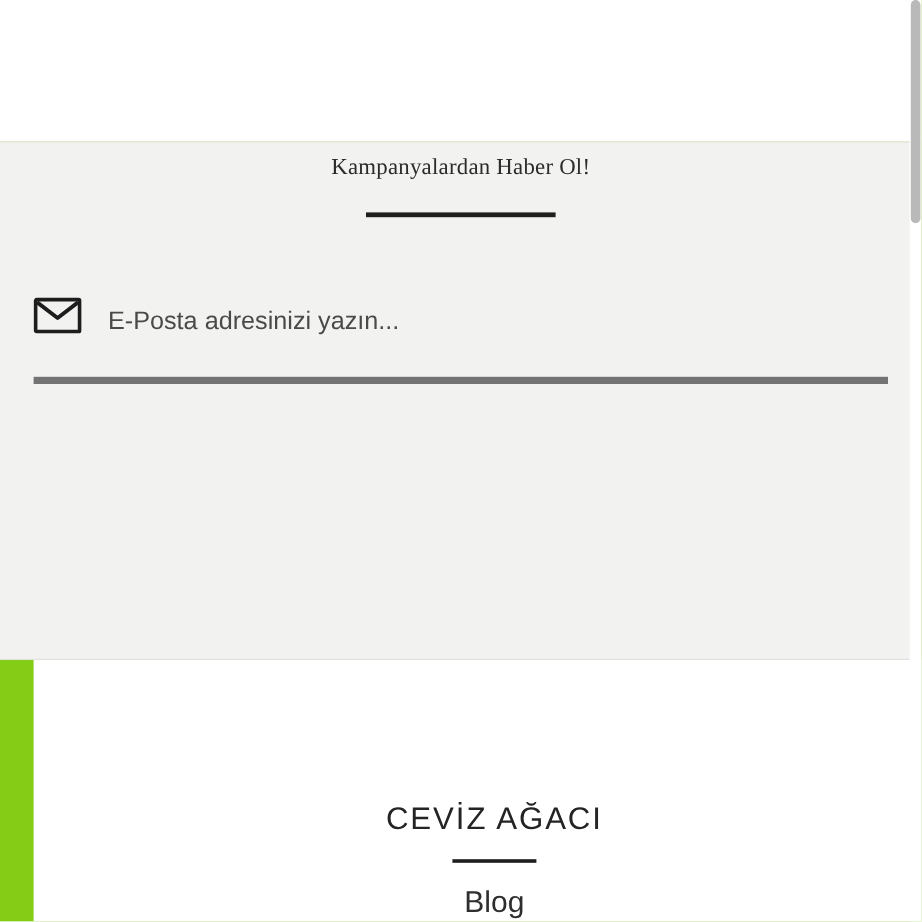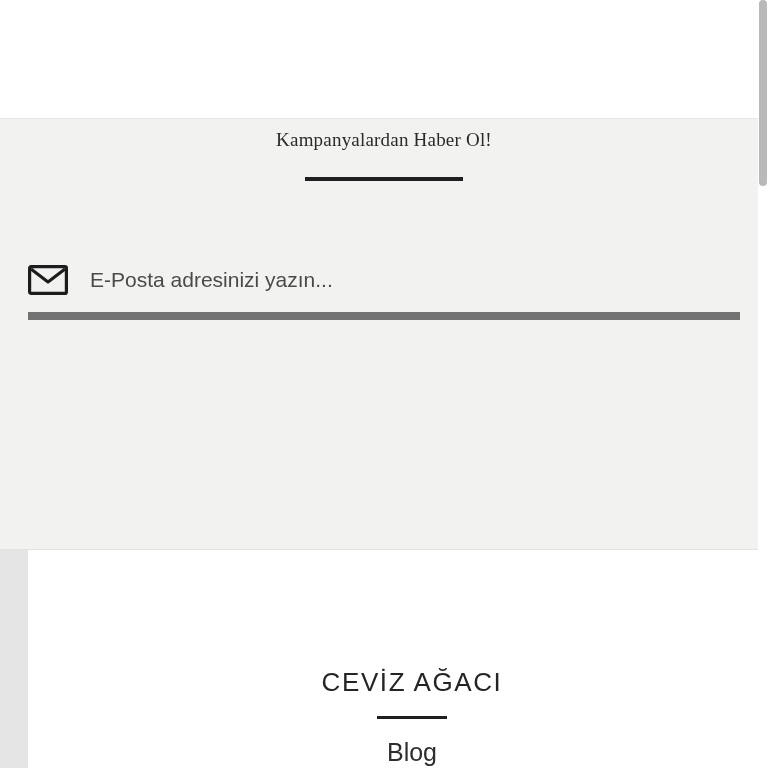--- a/index.html
+++ b/index.html
@@ -10,21 +10,21 @@
     height: 768px;
     overflow: hidden;
     background: #ffffff;
     font-family: "Liberation Sans", sans-serif;
   }
 
   .page {
     position: relative;
     width: 768px;
     height: 768px;
-    background: #e5e5e5;
+    background: #84cc16;
     overflow: hidden;
   }
 
   
   .top-band {
     position: absolute;
     top: 0;
     left: 0;
     width: 768px;
     height: 118px;
@@ -65,23 +65,22 @@
     background: #1f1f1f;
   }
 
   
   .subscribe-row {
     position: absolute;
     top: 248px;
     left: 28px;
     width: 712px;
     height: 72px;
-    border-bottom: 8px solid #737373;
+    border-bottom: 6px solid #737373;
     display: flex;
-    align-items: center;
   }
 
   .mail-icon {
     width: 40px;
     height: 30px;
     flex: 0 0 auto;
     margin-right: 22px;
     display: block;
   }
 

